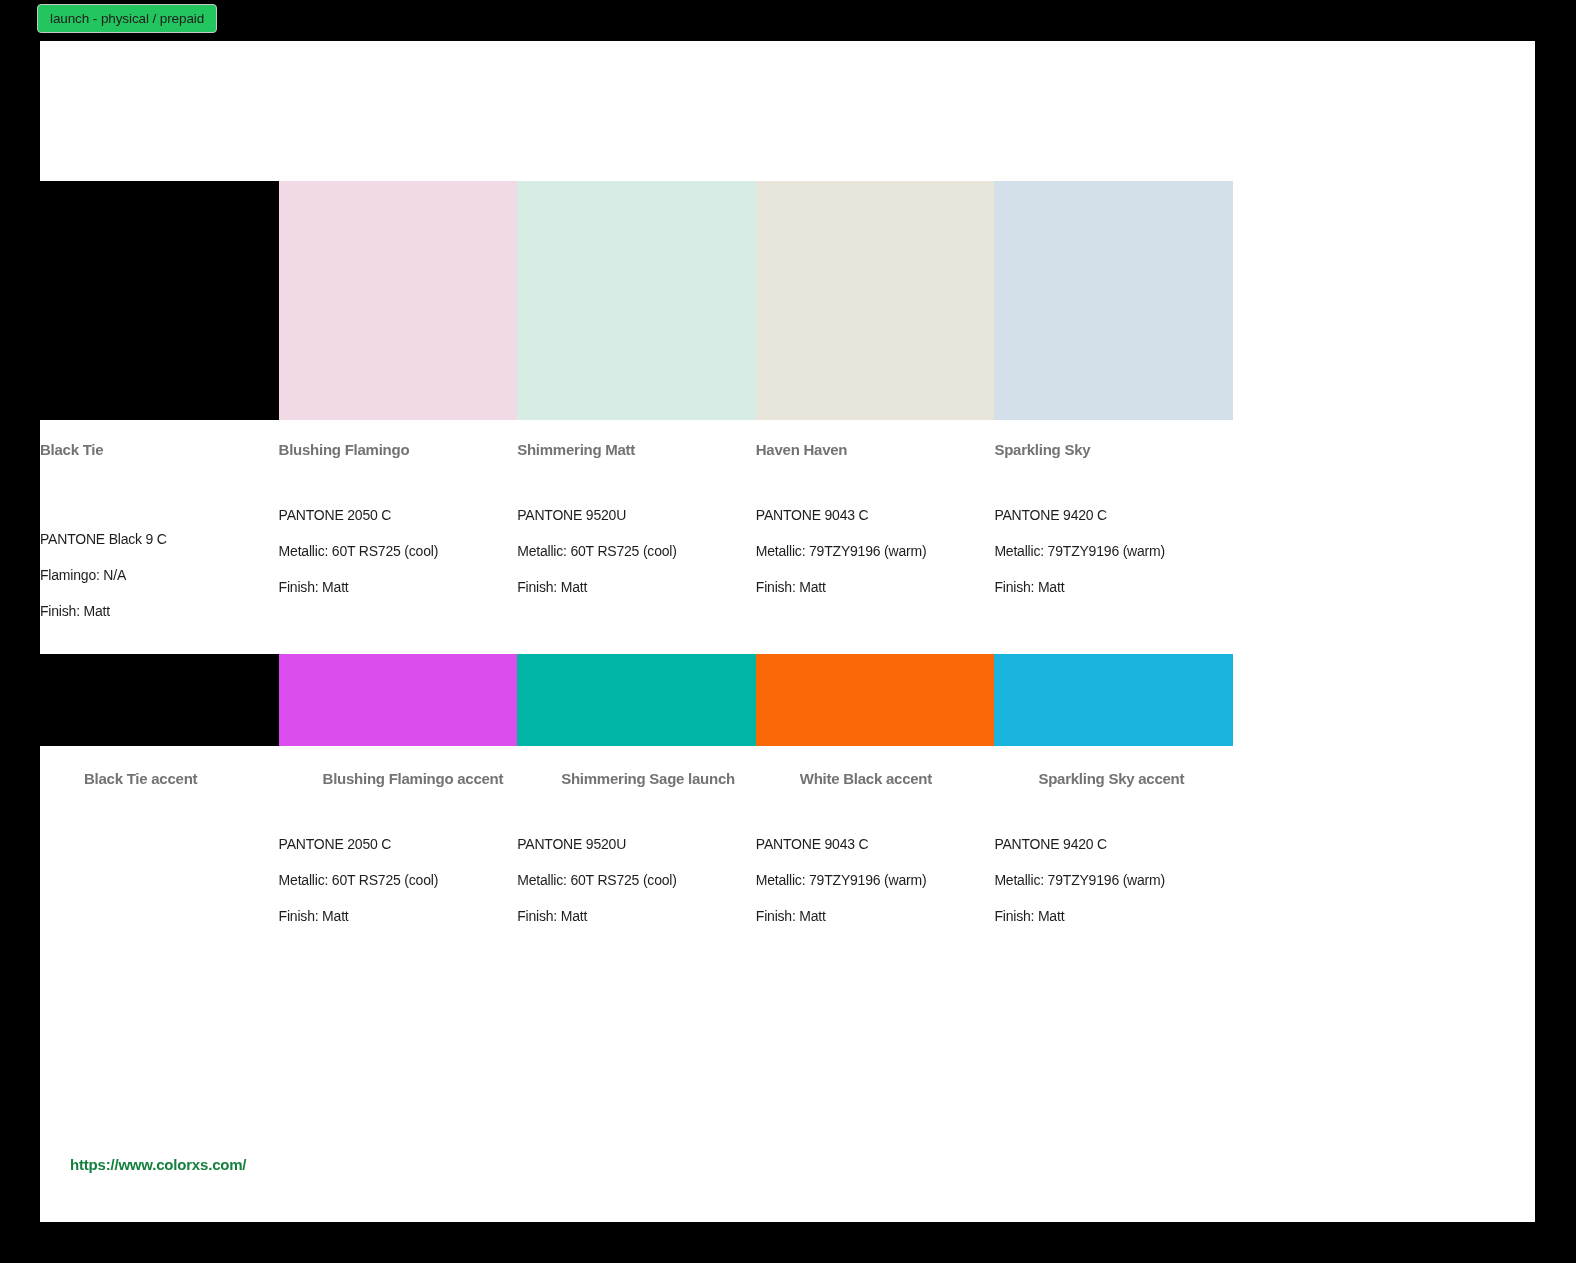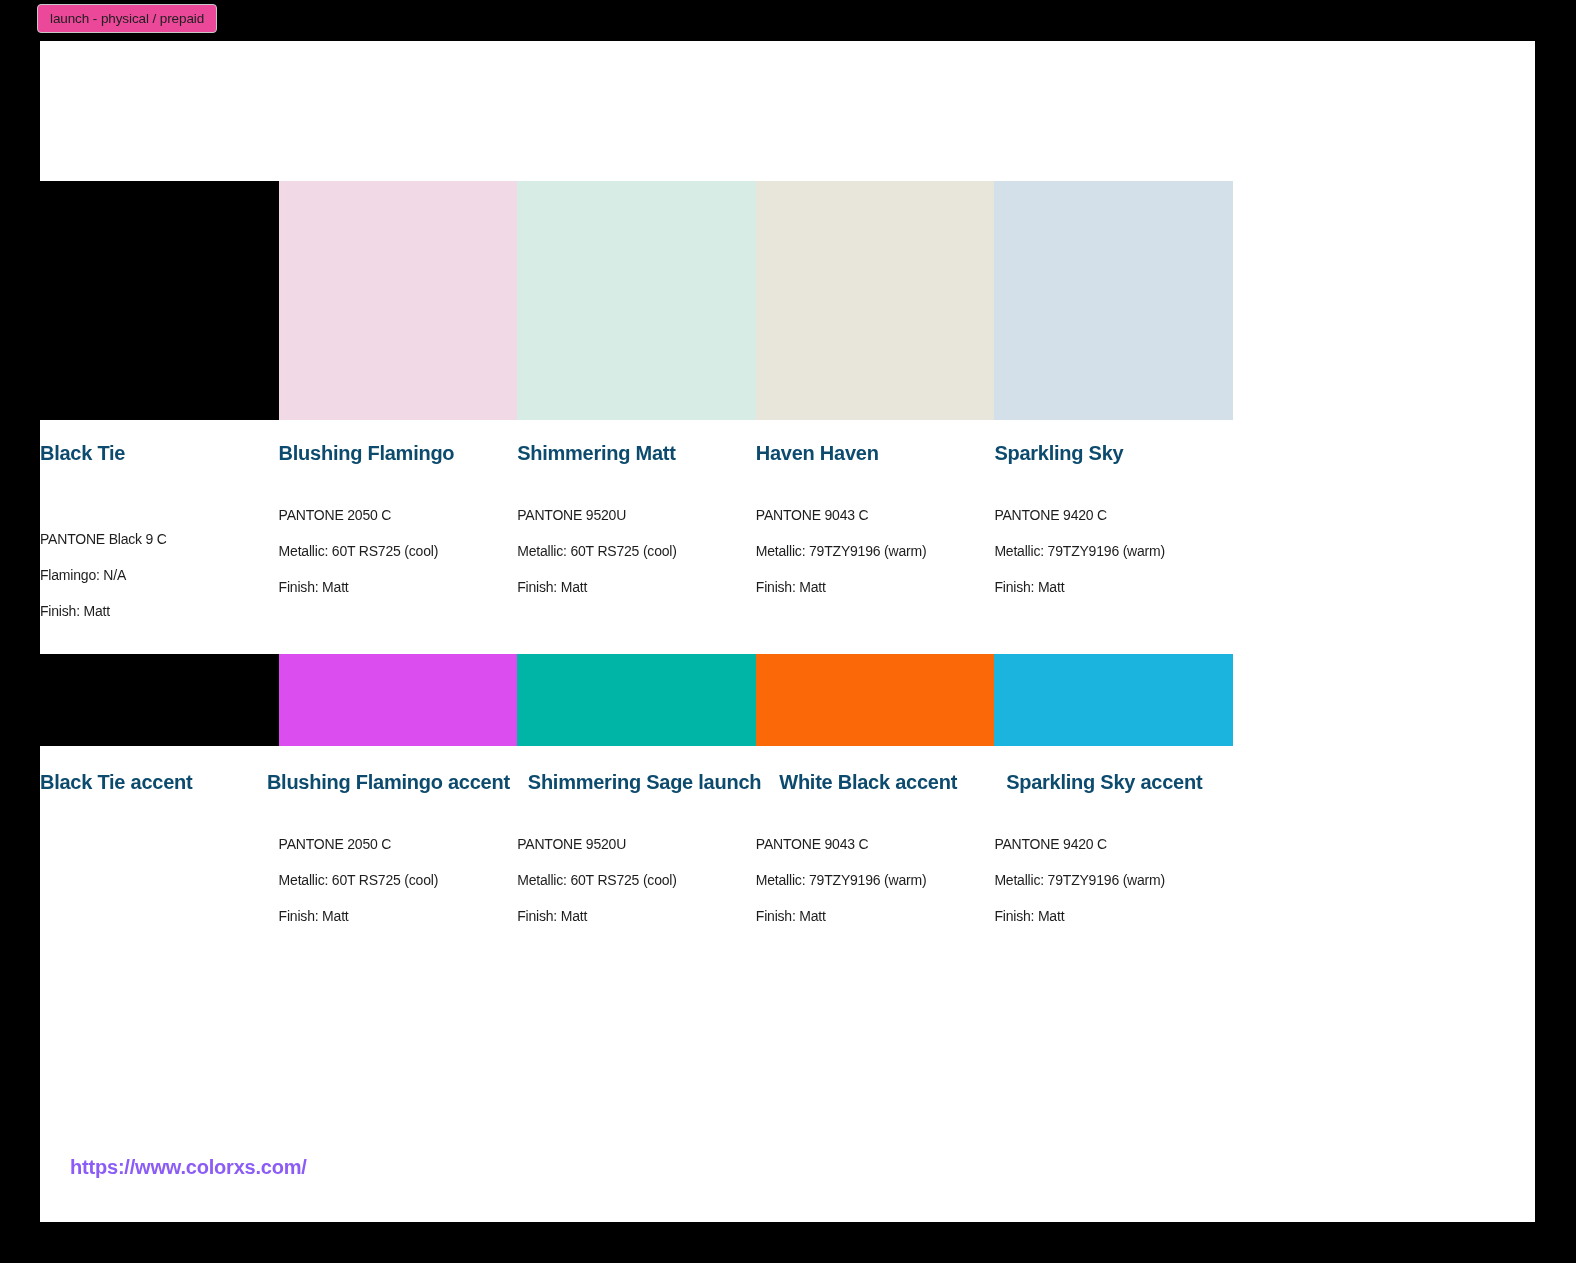--- a/index.html
+++ b/index.html
@@ -23,21 +23,21 @@
     position: absolute;
     left: 0; top: 0;
     width: 1576px; height: 40px;
   }
   #tab {
     position: absolute;
     left: 37px; top: 4px;
     height: 29px;
     padding: 0 12px;
     display: flex; align-items: center;
-    background: #ec4899;
+    background: #22c55e;
     border: 1px solid #c8c8c8;
     border-radius: 4px;
     font-size: 13.5px;
     color: #202020;
     white-space: nowrap;
     letter-spacing: -0.1px;
   }
 
   
   #page {
@@ -61,23 +61,23 @@
 
   .label-band {
     position: absolute;
     left: 0;
     width: 1193px;
     display: flex;
   }
   .label-col { flex: 1 1 0; padding-right: 18px; }
 
   .swatch-name {
-    font-size: 20px;
+    font-size: 15px;
     font-weight: bold;
-    color: #0c4a6e;
+    color: #737373;
     letter-spacing: -0.25px;
     line-height: 1.2;
     white-space: nowrap;
   }
 
   .detail-band {
     position: absolute;
     left: 0;
     width: 1193px;
     display: flex;
@@ -93,30 +93,30 @@
   }
   .detail-col.shifted { padding-top: 24px; }
 
   
   #row1-swatches { top: 140px; height: 239px; }
   #row1-labels   { top: 400px; }
   #row1-details  { top: 467px; }
 
   
   #row2-swatches { top: 613px; height: 92px; }
-  #row2-labels   { top: 729px; }
+  #row2-labels   { top: 729px; margin-left: 44px; }
   #row2-details  { top: 796px; }
 
   
   #footer {
     position: absolute;
     left: 30px; top: 1115px;
-    font-size: 20px;
+    font-size: 15px;
     font-weight: bold;
-    color: #8b5cf6;
+    color: #15803d;
     letter-spacing: -0.2px;
   }
 </style>
 </head>
 <body>
 
 <div id="screen">
 
   <div id="tabbar">
     <div id="tab">

